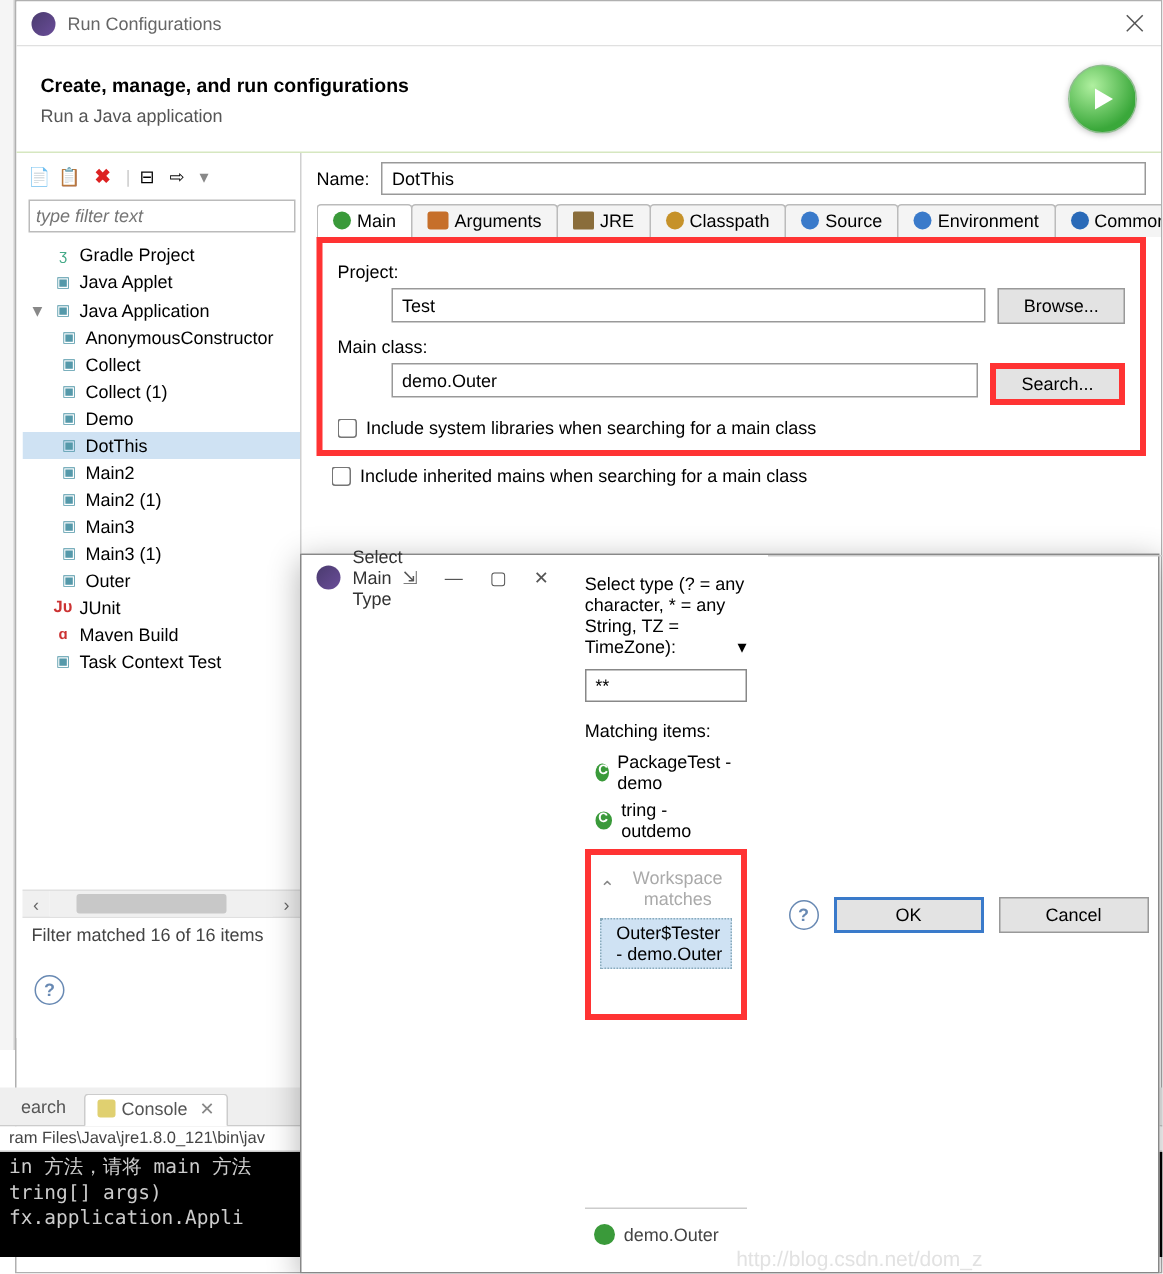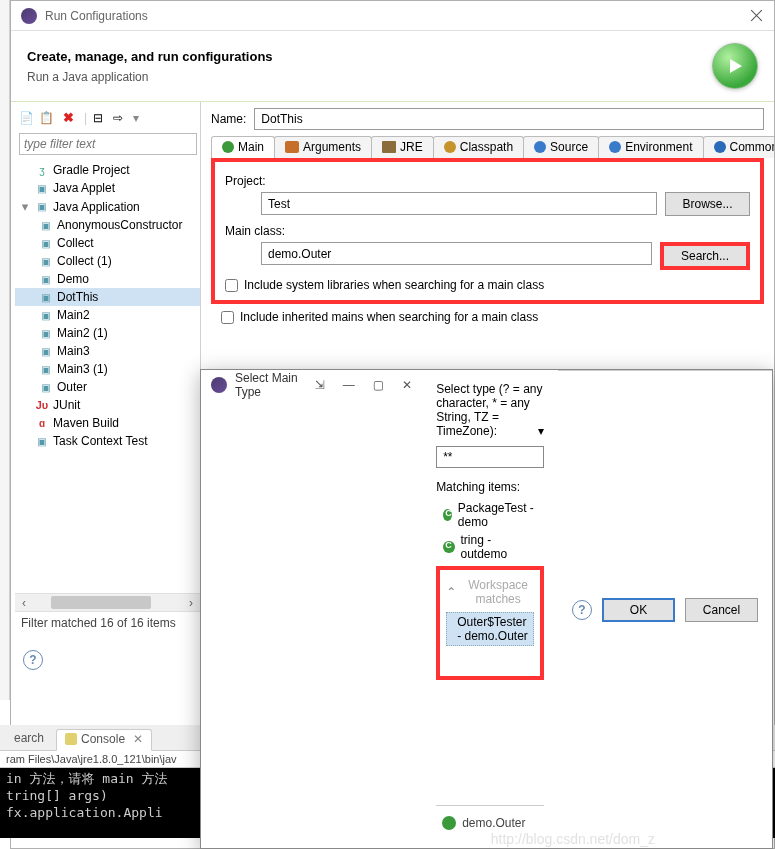--- a/index.html
+++ b/index.html
@@ -101,21 +101,21 @@
 .match-item .green-c::after { content:"C"; position:absolute; left:2px; top:-1px; font-size:9px; color:#fff; font-weight:bold; }
 
 .red-box2 { border:4px solid #f33; padding: 4px 6px 30px; margin:2px 0 8px; }
 .sep { color:#aaa; text-align:center; font-size:11px; margin:4px 0 6px; display:flex; align-items:center; gap:6px; }
 .sep .dashes { flex:1; border-top:1px dotted #aaa; }
 .sel-row { background:#cfe2f3; border:1px dotted #8ab; padding:2px 4px; display:flex; align-items:center; gap:6px; }
 
 .popup .footer-info { border-top:1px solid #ccc; padding:10px 6px; display:flex; align-items:center; gap:6px; margin-top:auto; color:#444; }
 .popup .buttons { border-top:1px solid #ccc; padding:10px 14px; display:flex; align-items:center; }
 .popup .buttons .spacer { flex:1; }
-.pbtn { width:73px; height:24px; border:1px solid #999; background:#e3e3e3; margin-left:10px; cursor:pointer; }
+.pbtn { width:100px; height:24px; border:1px solid #999; background:#e3e3e3; margin-left:10px; cursor:pointer; }
 .pbtn.ok { border:2px solid #3a7aca; }
 
 .watermark { position:absolute; right:120px; bottom:2px; color:#e2e2e2; font-size:14px; pointer-events:none; }
 </style>
 </head>
 <body>
 
 <div class="left-sliver"></div>
 
 <div class="main-dlg">

